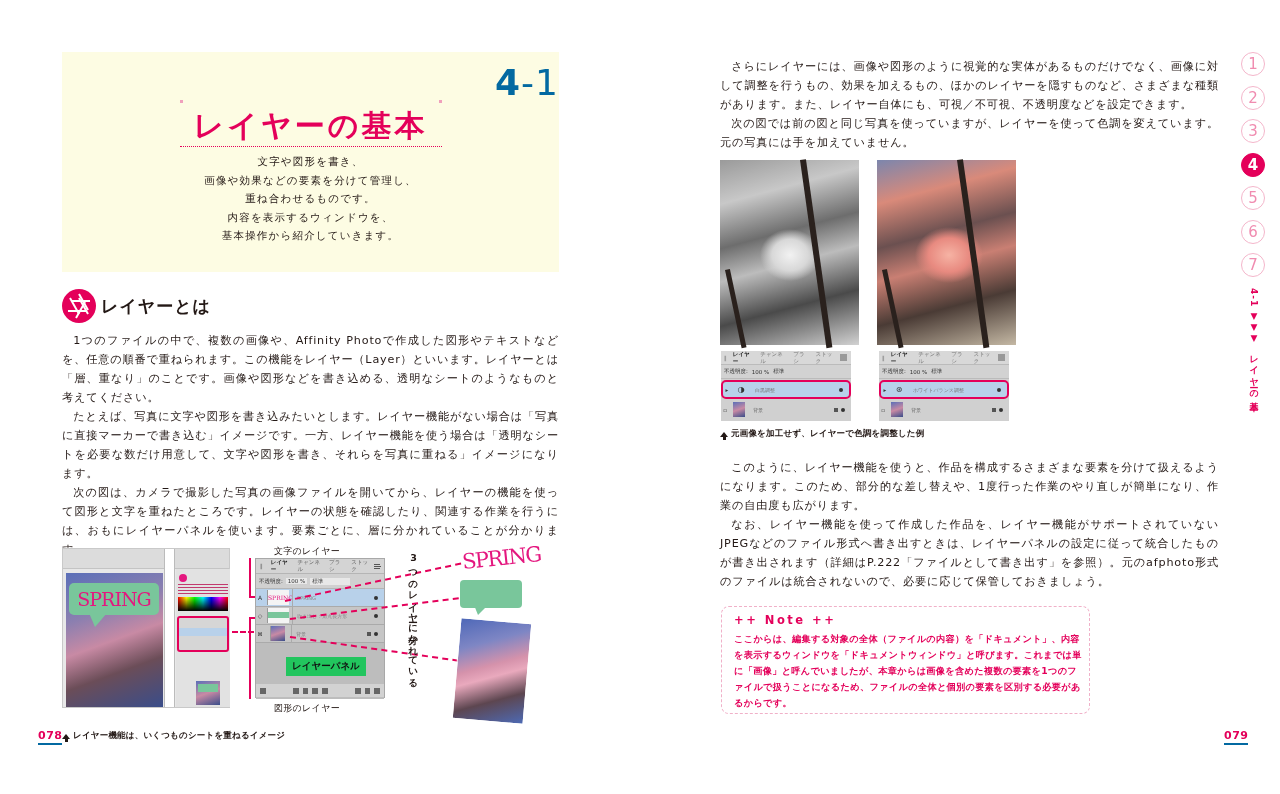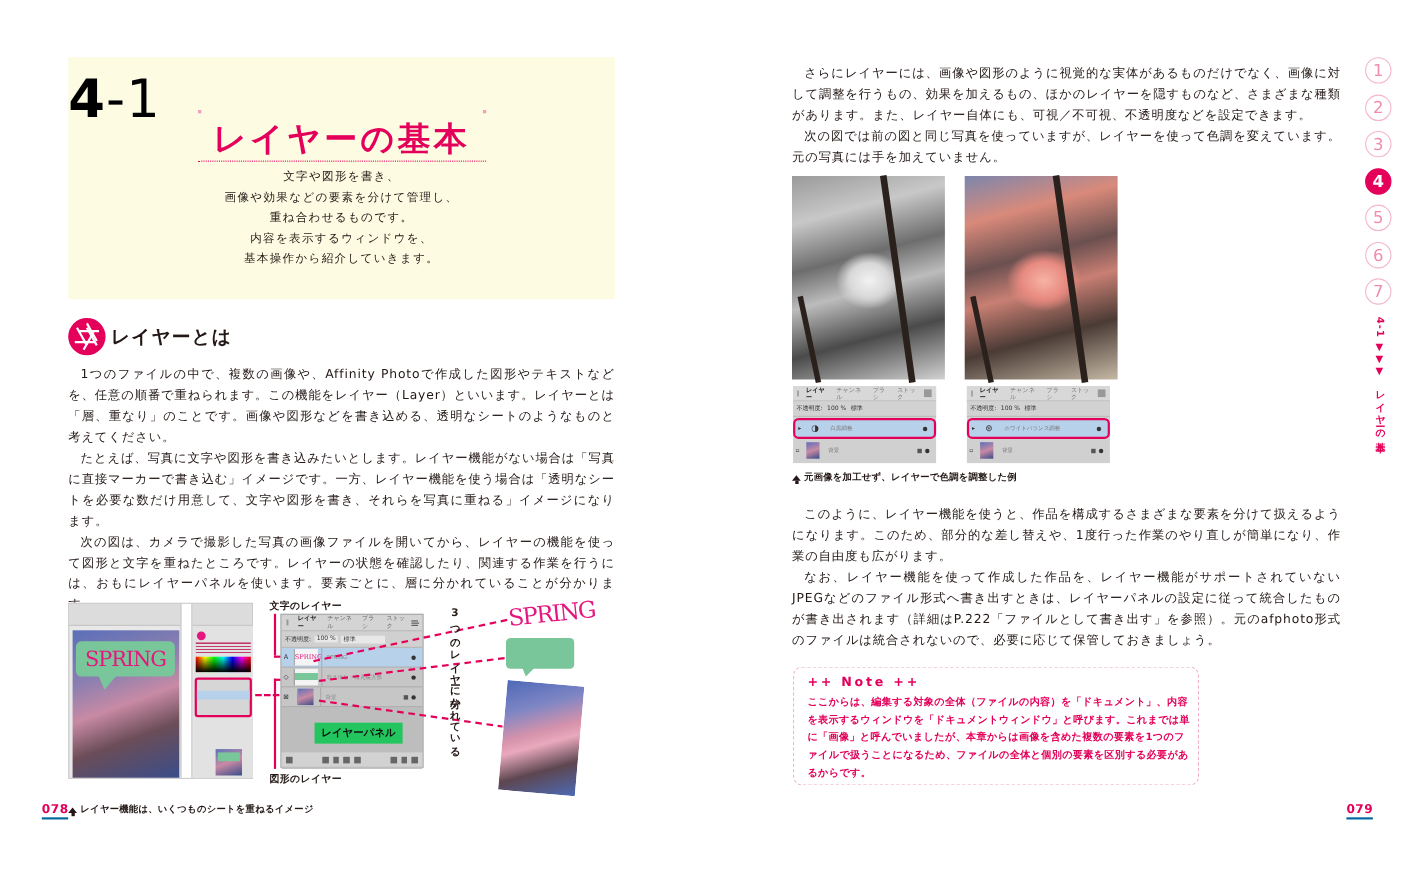--- a/index.html
+++ b/index.html
@@ -5,21 +5,21 @@
   * { box-sizing: border-box; margin: 0; padding: 0; }
   html, body { width: 1280px; height: 794px; background: #ffffff; overflow: hidden; }
   body { position: relative; font-family: "DejaVu Sans", sans-serif; color: #231815; }
 
   .page { position: absolute; top: 0; height: 794px; }
   .page-left { left: 0; width: 640px; }
   .page-right { left: 640px; width: 640px; }
 
   
   .title-box { position: absolute; left: 62px; top: 52px; width: 497px; height: 220px; background: #fdfce3; }
-  .chapter-num { position: absolute; left: 0; width: 100%; top: 10px; text-align: left; color: #000000; font-family: "DejaVu Sans", sans-serif; font-weight: bold; font-size: 48px; letter-spacing: 1px; }
+  .chapter-num { position: absolute; left: 0; width: 100%; top: 10px; text-align: right; color: #0369a1; font-family: "DejaVu Sans", sans-serif; font-weight: bold; font-size: 36px; letter-spacing: 1px; }
   .chapter-num .dash { font-weight: normal; }
   .title-dot { position: absolute; top: 48px; width: 3px; height: 3px; background: #f0a0bc; }
   .title-main { position: absolute; left: 0; width: 100%; top: 54px; text-align: center; color: #e4005a; font-size: 30px; font-weight: bold; letter-spacing: 3px; }
   .title-rule { position: absolute; left: 118px; width: 262px; top: 94px; border-top: 1px dotted #e4005a; }
   .title-lead { position: absolute; left: 0; width: 100%; top: 100px; text-align: center; font-size: 10.5px; line-height: 18.5px; letter-spacing: 1.2px; color: #231815; }
 
   
   .sec-head { position: absolute; left: 62px; top: 288px; height: 36px; display: flex; align-items: center; }
   .aperture { width: 34px; height: 34px; border-radius: 50%; background: #e4005a; position: relative; overflow: hidden; }
   .sec-title { margin-left: 5px; font-size: 17px; font-weight: bold; color: #231815; letter-spacing: 1px; }
@@ -37,21 +37,21 @@
   .fig-app .sidepanel { position: absolute; left: 113px; top: 20px; width: 54px; height: 138px; background: #e2e2e2; }
   .fig-app .spectrum { position: absolute; left: 2px; top: 28px; width: 50px; height: 14px; background: linear-gradient(90deg, red, yellow, lime, cyan, blue, magenta, red); }
   .fig-app .spectrum::after { content: ""; position: absolute; inset: 0; background: linear-gradient(180deg, transparent, #000); }
   .fig-app .swatch { position: absolute; left: 3px; top: 5px; width: 8px; height: 8px; border-radius: 50%; background: #e4177f; }
   .fig-app .sliders { position: absolute; left: 2px; top: 15px; width: 50px; height: 10px; background: repeating-linear-gradient(180deg, #c23a6e 0 1px, transparent 1px 3px); }
   .fig-app .mini-layers { position: absolute; left: 1px; top: 47px; width: 52px; height: 36px; border: 2px solid #e4005a; border-radius: 3px; background: #d6d6d6; }
   .fig-app .mini-layers .r1 { position: absolute; left: 0; top: 10px; width: 100%; height: 8px; background: #b8d1ea; }
   .fig-app .mini-thumb { position: absolute; left: 20px; top: 112px; width: 24px; height: 24px; background: linear-gradient(160deg, #5b6fb8, #c88aa4, #3a4d8a); }
   .fig-app .mini-thumb::before { content: ""; position: absolute; left: 2px; top: 3px; width: 20px; height: 8px; background: #79c69b; }
 
-  .label-small { position: absolute; font-size: 9px; font-weight: bold; color: #231815; letter-spacing: 0.3px; }
+  .label-small { position: absolute; font-size: 9px; font-weight: normal; color: #231815; letter-spacing: 0.3px; margin-left: 29px; }
   .pink-line-v { position: absolute; width: 2px; background: #e4005a; }
   .pink-line-h { position: absolute; height: 2px; background: #e4005a; }
   .dash-line { position: absolute; height: 0; border-top: 2px dashed #e4005a; transform-origin: left center; }
 
   
   .lp { position: absolute; left: 255px; top: 558px; width: 130px; height: 140px; background: #bdbdbd; border: 1px solid #a8a8a8; font-size: 5.5px; color: #333; }
   .lp .tabs { height: 15px; background: #d4d4d4; display: flex; align-items: center; border-bottom: 1px solid #b5b5b5; }
   .lp .tab { padding: 0 4px; color: #666; font-size: 5.5px; }
   .lp .tab.active { color: #111; font-weight: bold; }
   .lp .menu-icon { margin-left: auto; margin-right: 4px; width: 7px; height: 5px; border-top: 1px solid #555; border-bottom: 1px solid #555; position: relative; }

